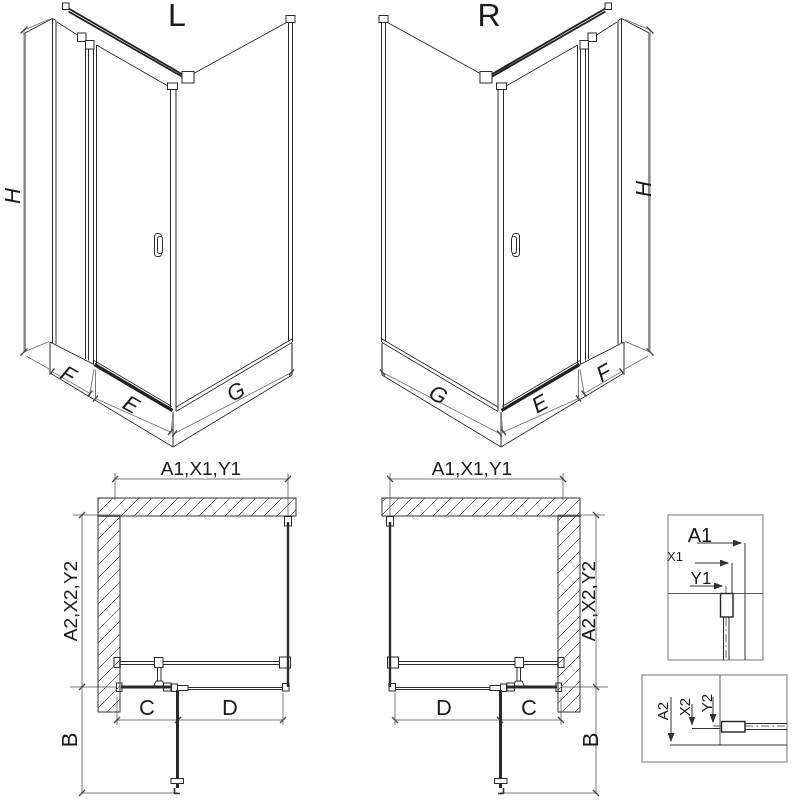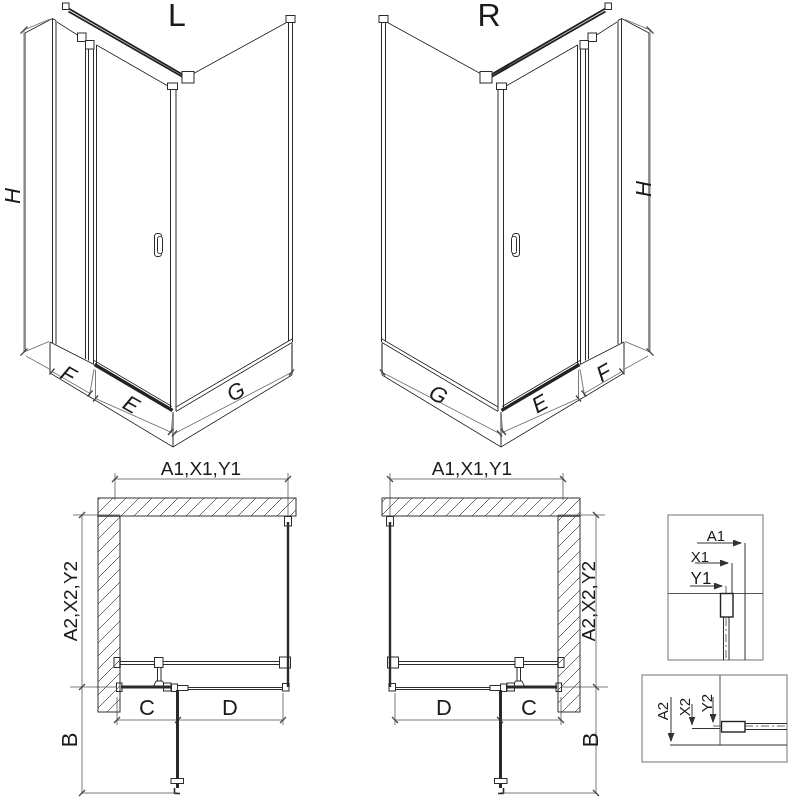--- a/index.html
+++ b/index.html
@@ -172,21 +172,21 @@
 <div class="lbl" style="left:147px;top:708px;font-size:22px;">C</div>
 <div class="lbl" style="left:230px;top:708px;font-size:22px;">D</div>
 <div class="lbl" style="left:70px;top:740px;font-size:22px;transform:translate(-50%,-50%) rotate(-90deg);">B</div>
 
 <div class="lbl" style="left:472px;top:468px;font-size:19px;">A1,X1,Y1</div>
 <div class="lbl" style="left:588px;top:601px;font-size:19px;transform:translate(-50%,-50%) rotate(-90deg);">A2,X2,Y2</div>
 <div class="lbl" style="left:444px;top:708px;font-size:22px;">D</div>
 <div class="lbl" style="left:529px;top:708px;font-size:22px;">C</div>
 <div class="lbl" style="left:591px;top:740px;font-size:22px;transform:translate(-50%,-50%) rotate(-90deg);">B</div>
 
-<div class="lbl" style="left:716px;top:535px;font-size:15px;">A1</div>
-<div class="lbl" style="left:700px;top:556px;font-size:15px;">X1</div>
+<div class="lbl" style="left:700px;top:535px;font-size:20px;">A1</div>
+<div class="lbl" style="left:675px;top:556px;font-size:13px;">X1</div>
 <div class="lbl" style="left:701px;top:578px;font-size:17px;">Y1</div>
 
 <div class="lbl" style="left:662px;top:711px;font-size:15px;transform:translate(-50%,-50%) rotate(-90deg);">A2</div>
 <div class="lbl" style="left:684px;top:707px;font-size:15px;transform:translate(-50%,-50%) rotate(-90deg);">X2</div>
 <div class="lbl" style="left:706px;top:703px;font-size:15px;transform:translate(-50%,-50%) rotate(-90deg);">Y2</div>
 
 </div>
 
 </body></html>

